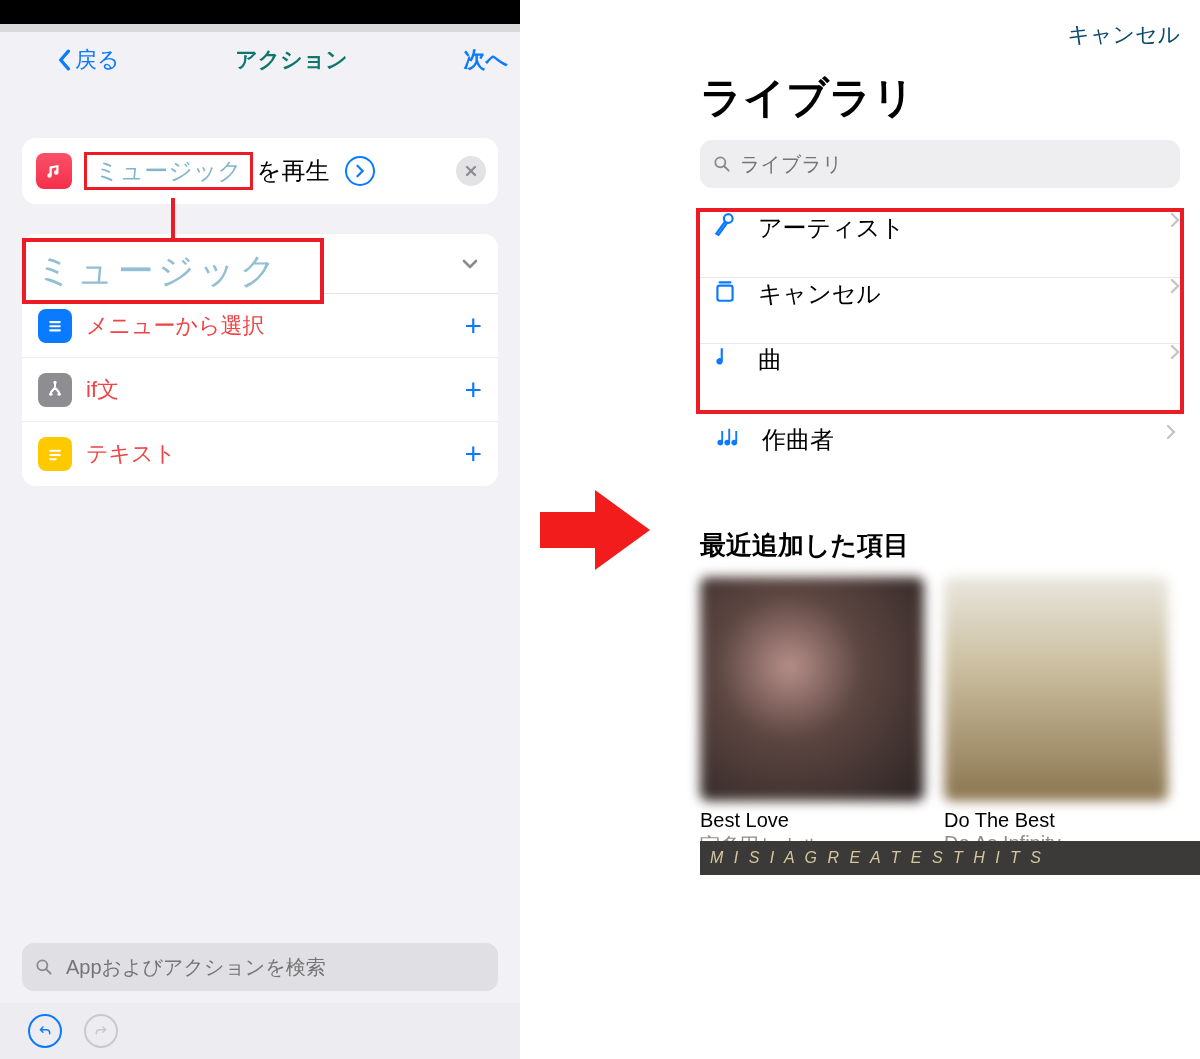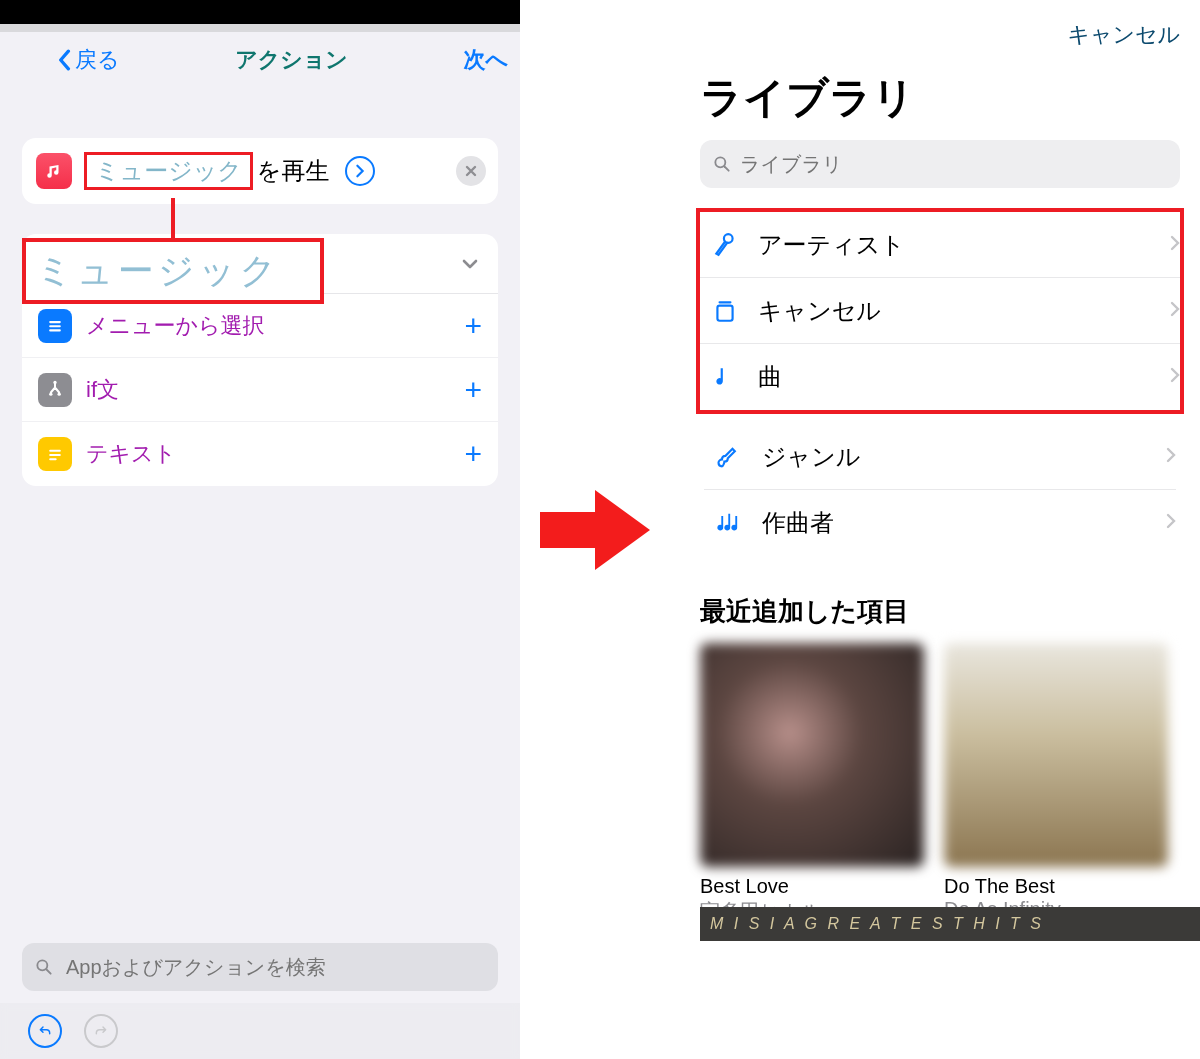--- a/index.html
+++ b/index.html
@@ -56,21 +56,21 @@
 
   .suggest-list { margin: 0 22px; background:#fff; border-radius:14px; overflow:hidden; position:relative;}
   .suggest-head { display:flex; align-items:center; justify-content:flex-end; height:60px; padding:0 18px; border-bottom:1px solid #e6e6e9; }
   .suggest-head svg{ width:20px;height:20px; }
   .suggest-item { display:flex; align-items:center; height:64px; padding:0 16px; gap:14px; border-bottom:1px solid #f0f0f3; }
   .suggest-item:last-child{ border-bottom:none; }
   .sicon { width:34px; height:34px; border-radius:8px; display:flex; align-items:center; justify-content:center; }
   .sicon.menu { background:#0a7aff; }
   .sicon.if { background:#8d8d92; }
   .sicon.text { background:#ffc900; }
-  .suggest-label { flex:1; font-size:22px; color:#a21caf; }
+  .suggest-label { flex:1; font-size:22px; color:#ef4444; }
   .plus { font-size:30px; color:#0a7aff; font-weight:300; }
 
   .search-bar {
     position:absolute; bottom:68px; left:22px; right:22px; height:48px;
     background:#dfdfe4; border-radius:12px; display:flex; align-items:center;
     padding:0 12px; gap:12px;
   }
   .search-bar svg{ width:20px;height:20px; }
   .search-bar input { border:none; background:transparent; font-size:20px; color:#8a8a8e; flex:1; outline:none; }
 
@@ -85,21 +85,21 @@
 
   
   .panel-right { background:#fff; padding: 20px 20px 0 20px; }
   .cancel { text-align:right; color:#0c4a6e; font-size:22px; margin-bottom:20px; }
   .lib-title { font-size:42px; font-weight:700; color:#000; margin-bottom:14px; }
   .lib-search { height:48px; background:#eeeef0; border-radius:12px; display:flex; align-items:center; padding:0 12px; gap:8px; margin-bottom:24px; }
   .lib-search svg{ width:20px;height:20px; }
   .lib-search input{ border:none; background:transparent; font-size:20px; color:#8a8a8e; flex:1; outline:none; }
 
   .lib-list { border:4px solid transparent; border-radius:2px; }
-  .lib-row { display:flex; align-items:center; height:66px; gap:18px; border-bottom:1px solid #e8e8ea; padding-left:10px;}
+  .lib-row { display:flex; height:66px; gap:18px; border-bottom:1px solid #e8e8ea; padding-left:10px;}
   .lib-row:last-child { border-bottom:none; }
   .lib-icon { width:30px; display:flex; justify-content:center; color:#fc3c44;}
   .lib-icon.blue { color:#0a7aff; }
   .lib-label { flex:1; font-size:24px; color:#000; }
   .lib-chevron { color:#c5c5c8; }
   .lib-chevron svg{ width:10px;height:16px; }
   .red-outline { border:4px solid #ed1c24; border-radius:0; margin:-4px -4px 6px -4px; }
 
   .recent-title { font-size:26px; font-weight:700; margin-top:34px; margin-bottom:14px; }
   .albums { display:flex; gap:20px; }
@@ -280,31 +280,20 @@
       <div class="lib-chevron"><svg viewBox="0 0 10 16">
             <path d="M2 2 L8 8 L2 14" fill="none" stroke="#c5c5c8" stroke-width="2.4" stroke-linecap="round"></path>
           </svg></div>
     </div>
   </div>
 
   <div class="lib-list">
     <div class="lib-row">
       <div class="lib-icon blue">
           <svg viewBox="0 0 24 24" width="28" height="28">
-            <path d="M6 20c-2 0-3-1-3-3s2-3 3-3c0-2 1-3 3-3l6-6 2 2-6 6c0 2-1 3-3 3 0 1-1 4-2 4z" fill="none" stroke="#0a7aff" stroke-width="1.8"></path>
-          </svg>
-        </div>
-      <div class="lib-label">ジャンル</div>
-      <div class="lib-chevron"><svg viewBox="0 0 10 16">
-            <path d="M2 2 L8 8 L2 14" fill="none" stroke="#c5c5c8" stroke-width="2.4" stroke-linecap="round"></path>
-          </svg></div>
-    </div>
-    <div class="lib-row">
-      <div class="lib-icon blue">
-          <svg viewBox="0 0 24 24" width="28" height="28">
             <path d="M7 6v10a2.5 2.5 0 1 1-1.6-2.3V6H7zm6-2v12a2.5 2.5 0 1 1-1.6-2.3V4H13zm6 2v10a2.5 2.5 0 1 1-1.6-2.3V6H19z" fill="#0a7aff"></path>
           </svg>
         </div>
       <div class="lib-label">作曲者</div>
       <div class="lib-chevron"><svg viewBox="0 0 10 16">
             <path d="M2 2 L8 8 L2 14" fill="none" stroke="#c5c5c8" stroke-width="2.4" stroke-linecap="round"></path>
           </svg></div>
     </div>
   </div>
 

